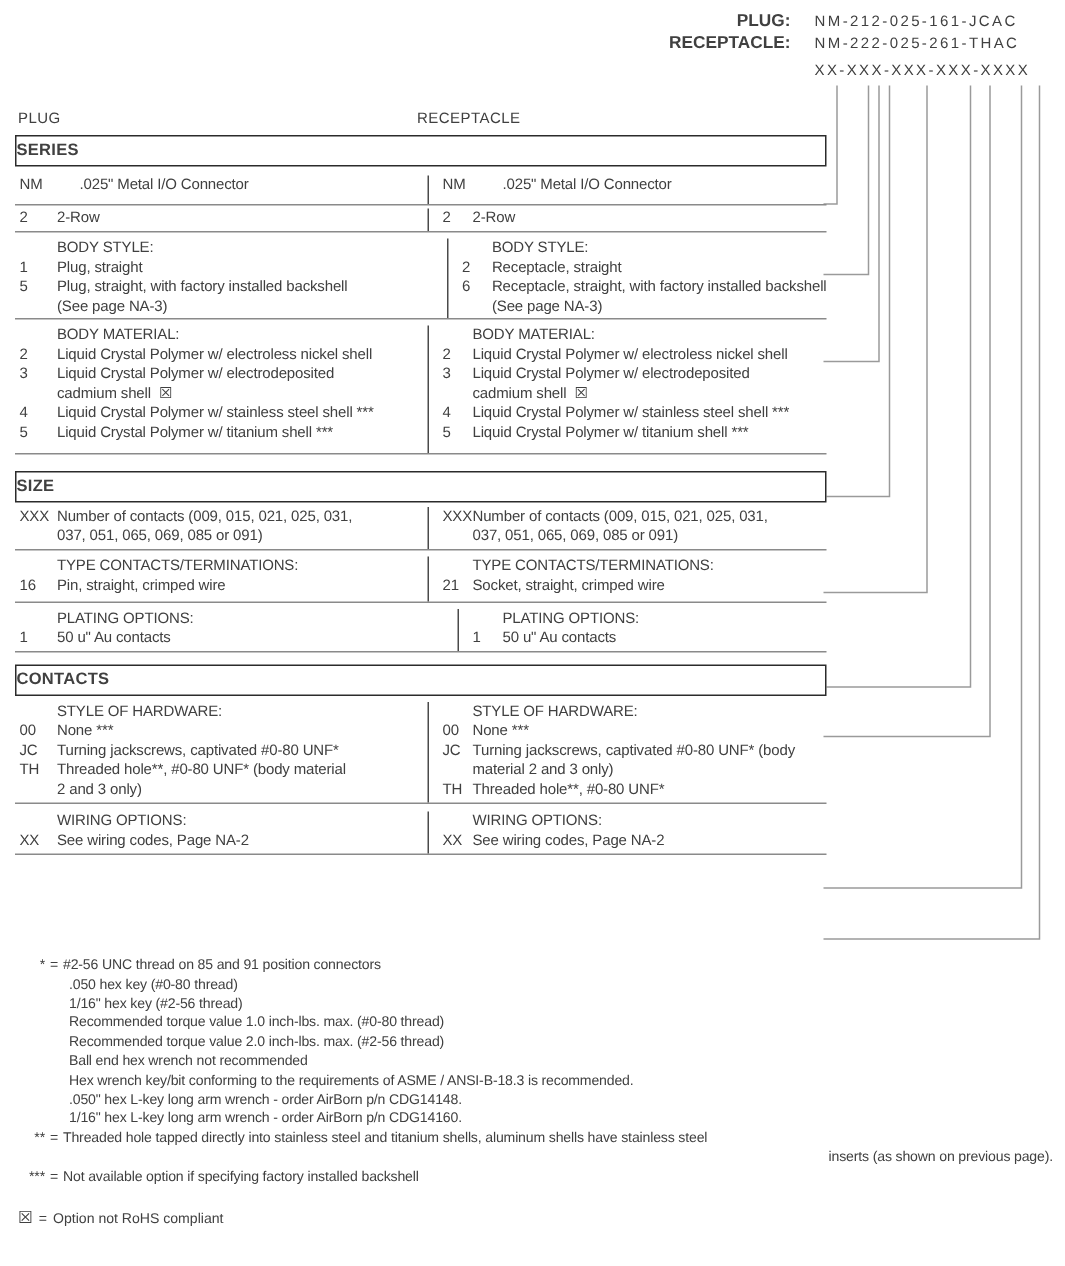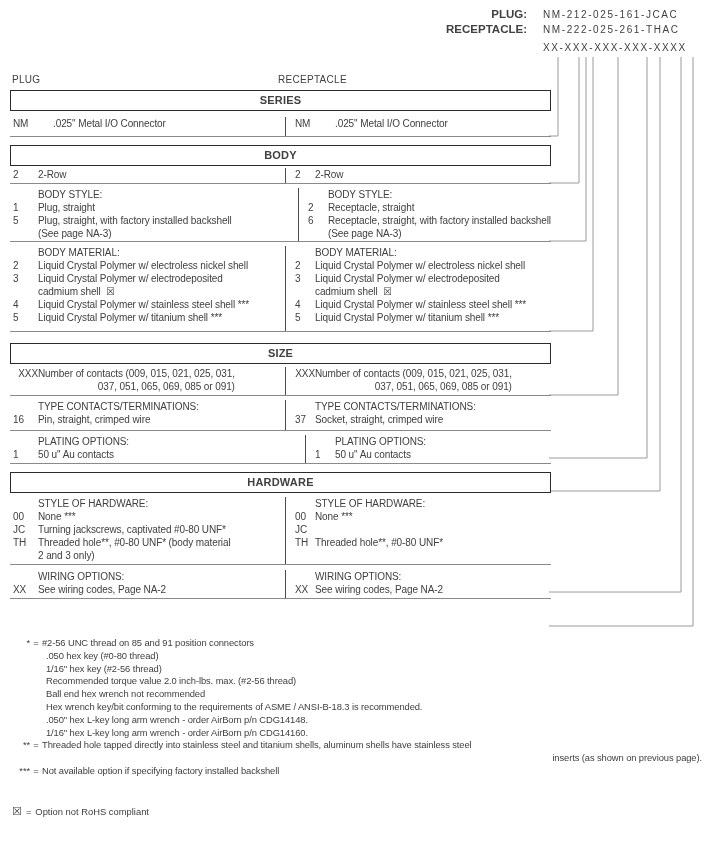--- a/index.html
+++ b/index.html
@@ -16,29 +16,29 @@
   
   .connector-svg{position:absolute;left:0;top:0;width:710px;height:844px;pointer-events:none;}
   
   .col-heads{position:absolute;left:10px;top:74px;width:541px;height:14px;font-size:10px;letter-spacing:.3px;}
   .col-head-left{position:absolute;left:2px;top:0;}
   .col-head-right{position:absolute;left:268px;top:0;}
   
   .pn-table{position:absolute;left:10px;top:90px;width:541px;}
   .section-head{
     box-sizing:border-box;height:21px;border:1.5px solid #2b2b2b;background:#fff;
-    font-size:11px;font-weight:bold;text-align:center;line-height:18px;letter-spacing:.2px;
+    font-size:11px;font-weight:bold;line-height:18px;letter-spacing:.2px;
   }
   .mt-body{margin-top:8px;} .mt-size{margin-top:11px;} .mt-contacts{margin-top:7px;} .mt-hardware{margin-top:8px;}
   .sub{box-sizing:border-box;display:flex;align-items:stretch;border-bottom:1px solid #8a8a8a;}
   .sub-series{height:26px;padding-top:6px;}
   .sub-2row{height:18px;padding-top:2px;}
   .sub-bstyle{height:58px;padding-top:4px;gap:43px;}
   .sub-bmat{height:90px;padding-top:4px;}
-  .sub-size{height:32px;padding-top:3px;text-align:right;}
+  .sub-size{height:32px;padding-top:3px;}
   .sub-type{height:35px;padding-top:4px;}
   .sub-plate{height:33px;padding-top:4px;gap:20px;}
   .sub-hstyle{height:72px;padding-top:4px;}
   .sub-wire{height:34px;padding-top:5px;}
   .half{box-sizing:border-box;font-size:10px;line-height:13px;letter-spacing:-0.1px;}
   .half.left{width:275px;padding-left:3px;}
   .half.right{flex:1;border-left:1px solid #4a4a4a;padding-left:9px;}
   .sub-label{white-space:pre;}
   .half.left  .sub-label{margin-left:25px;}
   .half.right .sub-label{margin-left:20px;}
@@ -108,21 +108,20 @@
             <span class="opt-desc">.025" Metal I/O Connector</span>
           </div>
         </div>
         <div class="half right">
           <div class="opt-row">
             <span class="opt-code">NM</span>
             <span class="opt-desc">.025" Metal I/O Connector</span>
           </div>
         </div>
       </div>
-      <div class="section-head mt-body">BODY</div>
       <div class="sub sub-2row">
         <div class="half left">
           <div class="opt-row">
             <span class="opt-code">2</span>
             <span class="opt-desc">2-Row</span>
           </div>
         </div>
         <div class="half right">
           <div class="opt-row">
             <span class="opt-code">2</span>
@@ -219,42 +218,42 @@
         <div class="half left">
           <div class="sub-label">TYPE CONTACTS/TERMINATIONS:</div>
           <div class="opt-row">
             <span class="opt-code">16</span>
             <span class="opt-desc">Pin, straight, crimped wire</span>
           </div>
         </div>
         <div class="half right">
           <div class="sub-label">TYPE CONTACTS/TERMINATIONS:</div>
           <div class="opt-row">
-            <span class="opt-code">37</span>
+            <span class="opt-code">21</span>
             <span class="opt-desc">Socket, straight, crimped wire</span>
           </div>
         </div>
       </div>
       <div class="sub sub-plate">
         <div class="half left">
           <div class="sub-label">PLATING OPTIONS:</div>
           <div class="opt-row">
             <span class="opt-code">1</span>
             <span class="opt-desc">50 u" Au contacts</span>
           </div>
         </div>
         <div class="half right">
           <div class="sub-label">PLATING OPTIONS:</div>
           <div class="opt-row">
             <span class="opt-code">1</span>
             <span class="opt-desc">50 u" Au contacts</span>
           </div>
         </div>
       </div>
-      <div class="section-head mt-hardware">HARDWARE</div>
+      <div class="section-head mt-hardware">CONTACTS</div>
       <div class="sub sub-hstyle">
         <div class="half left">
           <div class="sub-label">STYLE OF HARDWARE:</div>
           <div class="opt-row">
             <span class="opt-code">00</span>
             <span class="opt-desc">None ***</span>
           </div>
           <div class="opt-row">
             <span class="opt-code">JC</span>
             <span class="opt-desc">Turning jackscrews, captivated #0-80 UNF*</span>
@@ -266,20 +265,22 @@
           </div>
         </div>
         <div class="half right">
           <div class="sub-label">STYLE OF HARDWARE:</div>
           <div class="opt-row">
             <span class="opt-code">00</span>
             <span class="opt-desc">None ***</span>
           </div>
           <div class="opt-row">
             <span class="opt-code">JC</span>
+            <span class="opt-desc">Turning jackscrews, captivated #0-80 UNF* (body
+material 2 and 3 only)</span>
           </div>
           <div class="opt-row">
             <span class="opt-code">TH</span>
             <span class="opt-desc">Threaded hole**, #0-80 UNF*</span>
           </div>
         </div>
       </div>
       <div class="sub sub-wire">
         <div class="half left">
           <div class="sub-label">WIRING OPTIONS:</div>
@@ -299,20 +300,21 @@
     </div>
 
   <div class="footnotes" id="footnotes">
       <div class="fn-row">
         <span class="fn-star">*</span>
         <span class="fn-eq">=</span>
         <span class="fn-text">#2-56 UNC thread on 85 and 91 position connectors</span>
       </div>
       <div class="fn-cont1">.050 hex key (#0-80 thread)</div>
       <div class="fn-cont1">1/16" hex key (#2-56 thread)</div>
+      <div class="fn-cont1">Recommended torque value 1.0 inch-lbs. max. (#0-80 thread)</div>
       <div class="fn-cont1">Recommended torque value 2.0 inch-lbs. max. (#2-56 thread)</div>
       <div class="fn-cont1">Ball end hex wrench not recommended</div>
       <div class="fn-cont1">Hex wrench key/bit conforming to the requirements of ASME / ANSI-B-18.3 is recommended.</div>
       <div class="fn-cont1">.050" hex L-key long arm wrench - order AirBorn p/n CDG14148.</div>
       <div class="fn-cont1">1/16" hex L-key long arm wrench - order AirBorn p/n CDG14160.</div>
       <div class="fn-row">
         <span class="fn-star">**</span>
         <span class="fn-eq">=</span>
         <span class="fn-text">Threaded hole tapped directly into stainless steel and titanium shells, aluminum shells have stainless steel</span>
       </div>

